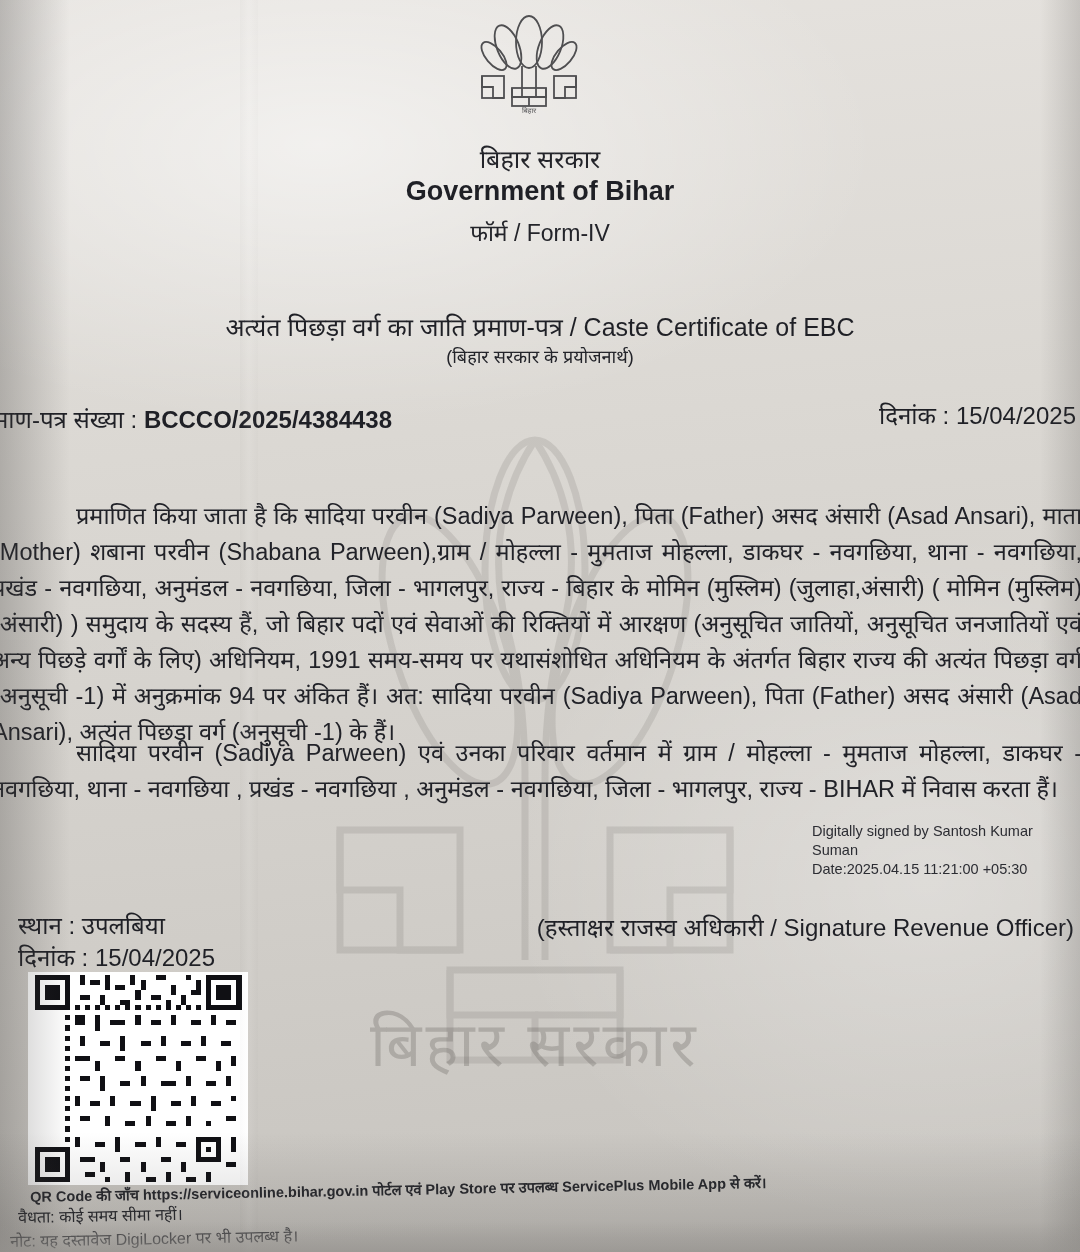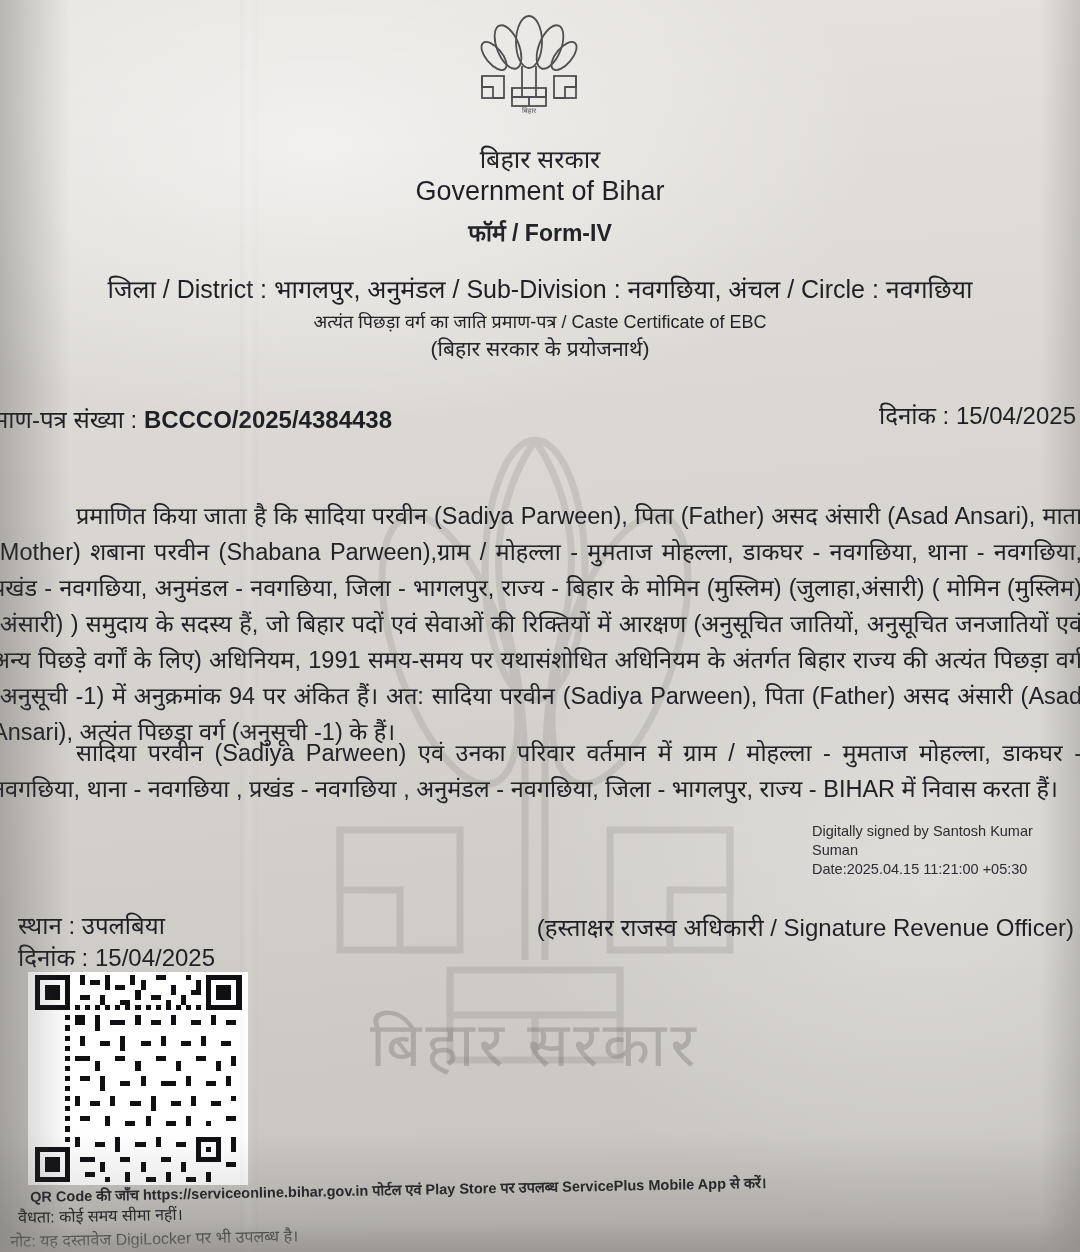--- a/index.html
+++ b/index.html
@@ -88,37 +88,37 @@
 
   .center { text-align: center; }
 
   .t-hi-title {
     position: absolute; left: 0; width: 1080px; top: 141px;
     font-size: 25px; color: #23242a;
     font-family: "Liberation Sans", sans-serif;
   }
   .t-en-title {
     position: absolute; left: 0; width: 1080px; top: 176px;
-    font-size: 27px; font-weight: normal; color: #1f2026;
+    font-size: 27px; font-weight: bold; color: #1f2026;
   }
   .t-form {
     position: absolute; left: 0; width: 1080px; top: 216px;
-    font-size: 23px; color: #23242a; font-weight: bold;
+    font-size: 23px; color: #23242a;
   }
   .t-district {
     position: absolute; left: 0; width: 1080px; top: 271px;
     font-size: 25px; color: #1f2026;
   }
   .t-caste {
     position: absolute; left: 0; width: 1080px; top: 309px;
-    font-size: 18px; color: #1f2026;
+    font-size: 25px; color: #1f2026;
   }
   .t-purpose {
-    position: absolute; left: 0; width: 1080px; top: 334px;
-    font-size: 21px; color: #23242a;
+    position: absolute; left: 0; width: 1080px; top: 344px;
+    font-size: 18px; color: #23242a;
   }
 
   .t-certno {
     position: absolute; left: -6px; top: 402px;
     font-size: 24px; color: #1f2026;
   }
   .t-date-top {
     position: absolute; right: 4px; top: 398px;
     font-size: 24px; color: #1f2026;
   }
@@ -242,21 +242,20 @@
           <path d="M72 74 L72 83 L55 83"></path>
         </g>
         <text x="55" y="99" font-size="7" text-anchor="middle" fill="#3a3a3d" font-family="Liberation Sans, sans-serif">बिहार</text>
       </svg>
     </div>
 
     <div class="t-hi-title center">बिहार सरकार</div>
     <div class="t-en-title center">Government of Bihar</div>
     <div class="t-form center">फॉर्म / Form-IV</div>
 
-    <div class="t-district center">जिला / District : भागलपुर, अनुमंडल / Sub-Division : नवगछिया, अंचल / Circle : नवगछिया</div>
     <div class="t-caste center">अत्यंत पिछड़ा वर्ग का जाति प्रमाण-पत्र / Caste Certificate of EBC</div>
     <div class="t-purpose center">(बिहार सरकार के प्रयोजनार्थ)</div>
 
     <div class="t-certno">
       <span>माण-पत्र संख्या :</span>
       <b>BCCCO/2025/4384438</b>
     </div>
     <div class="t-date-top">
       <span>दिनांक :</span>
       <span>15/04/2025</span>

